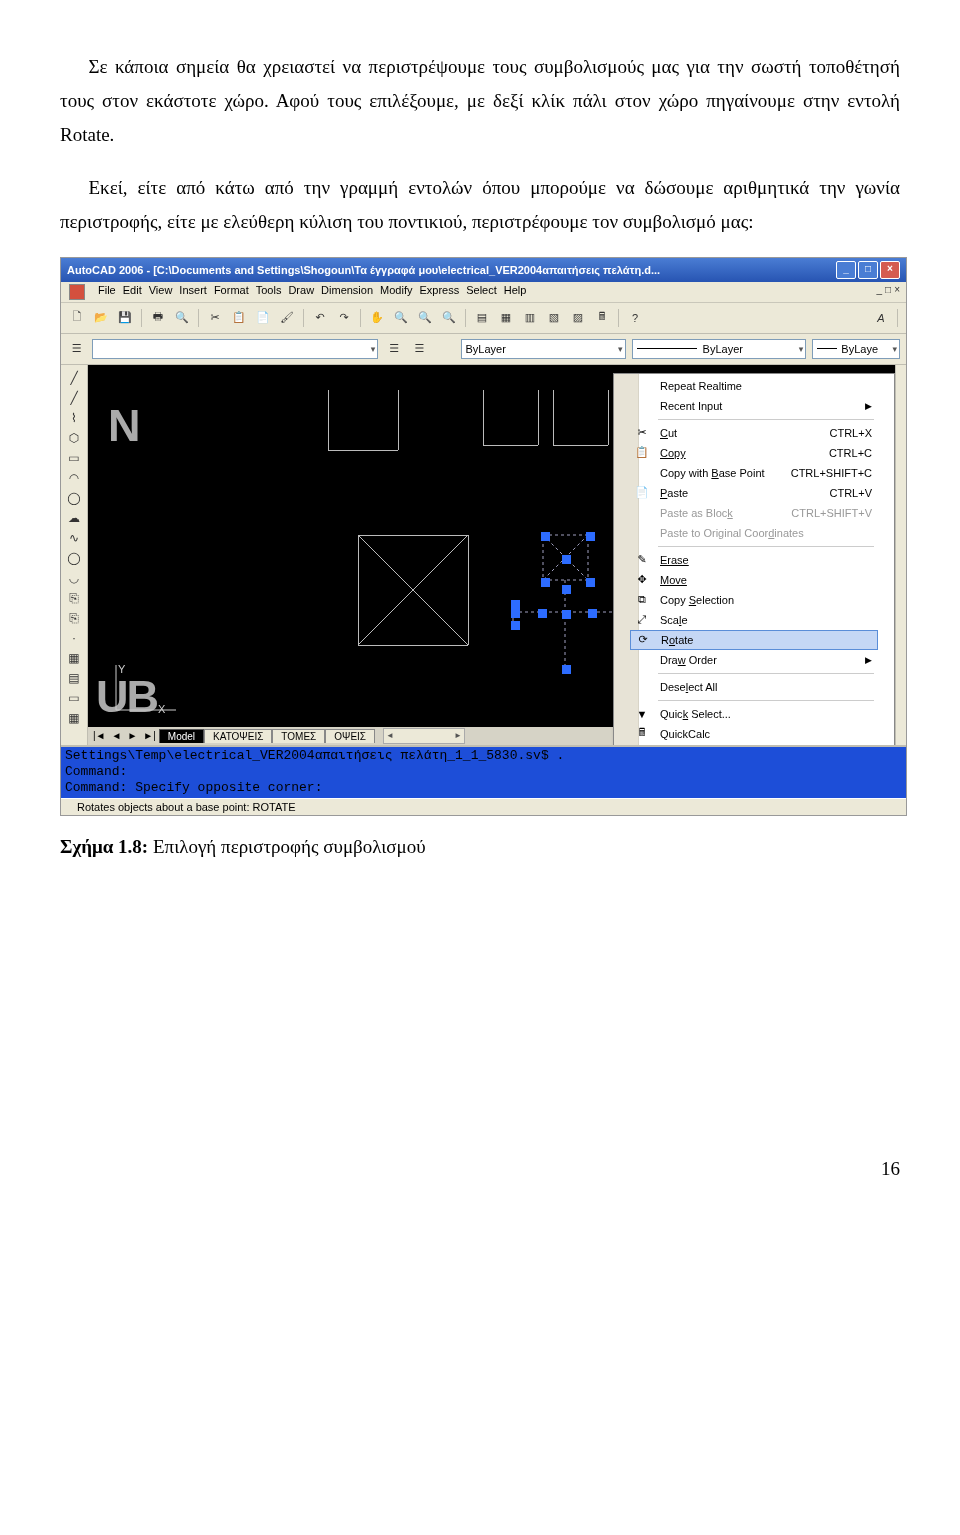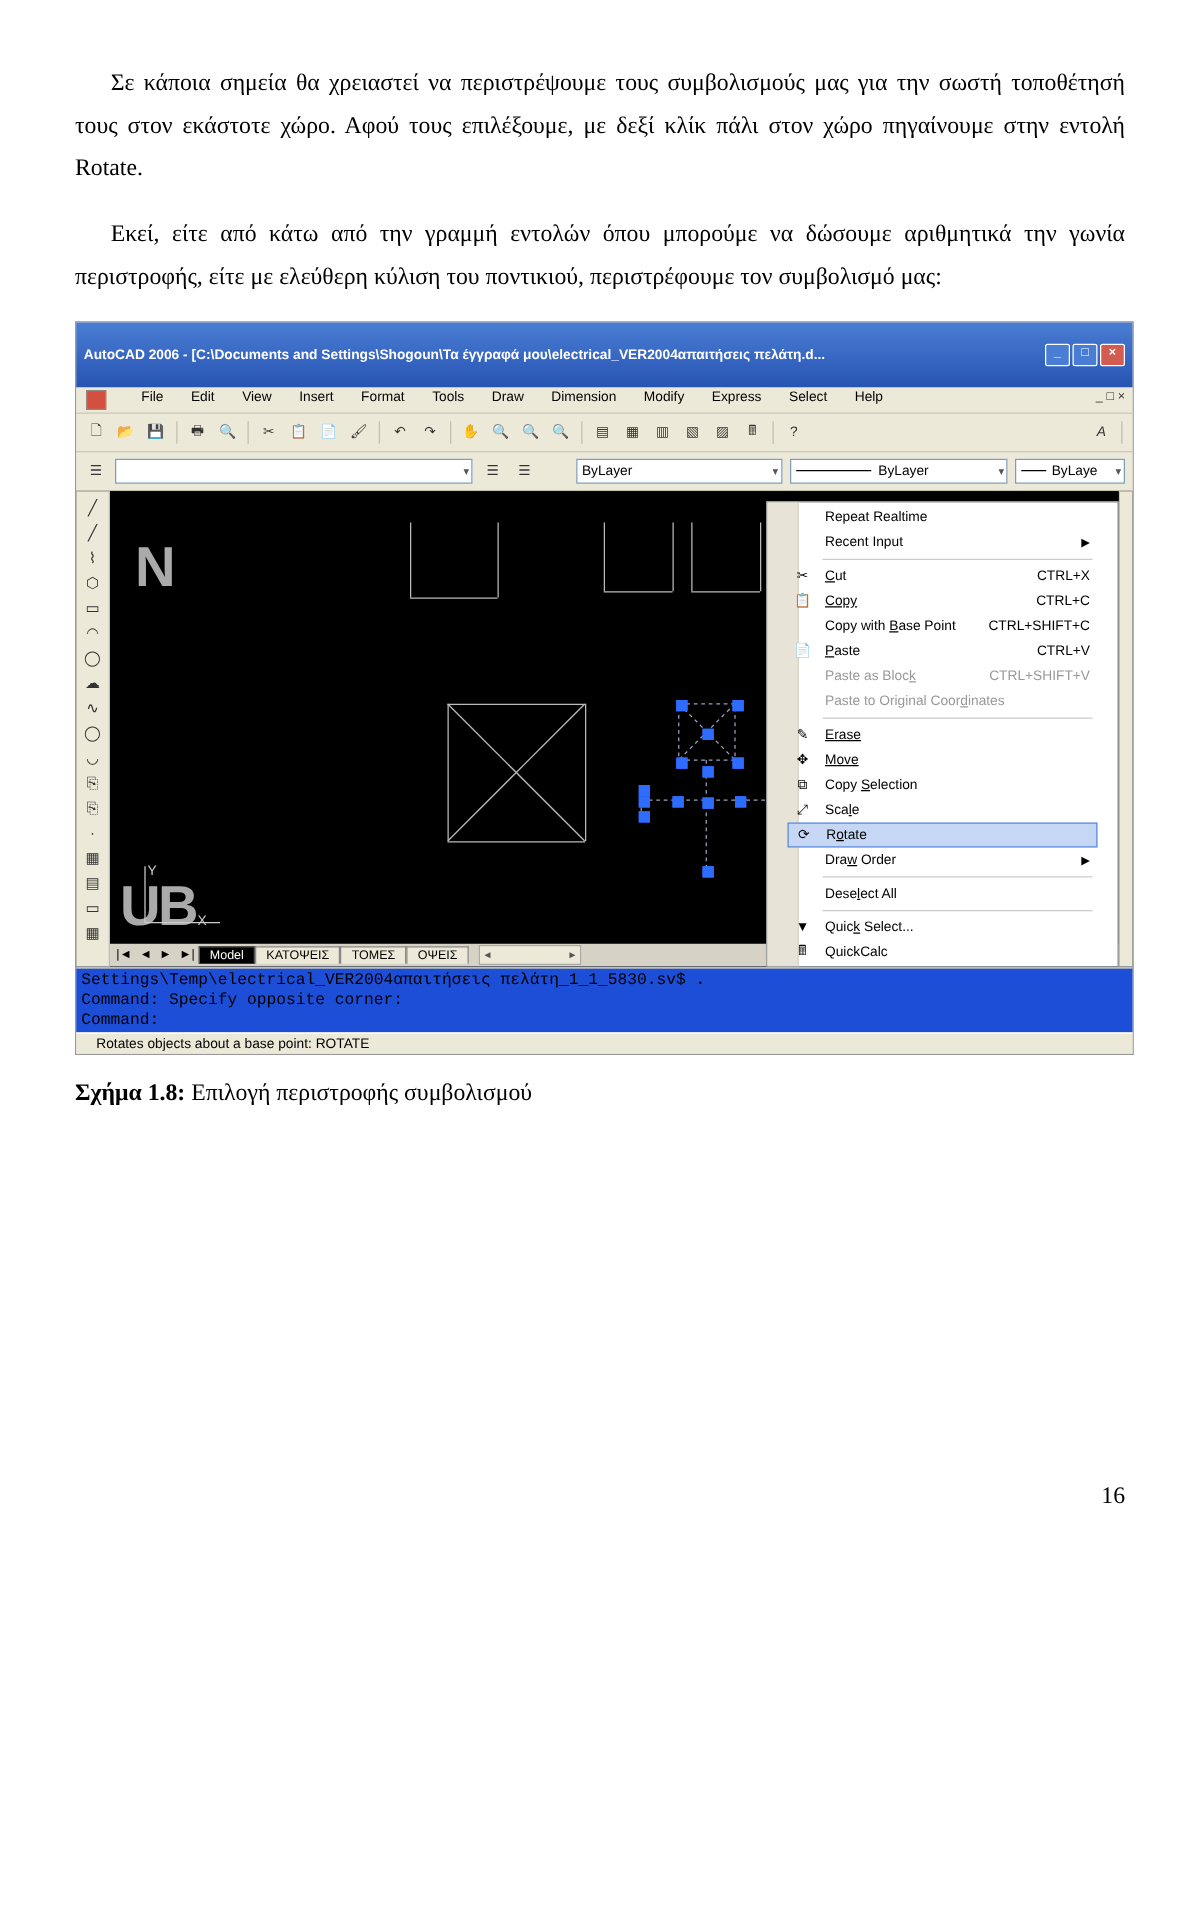--- a/index.html
+++ b/index.html
@@ -27,21 +27,21 @@
     font-family: Tahoma, Arial, sans-serif;
     font-size: 11px;
     background: #ece9d8;
     position: relative;
   }
   .titlebar {
     background: linear-gradient(#4a7dd4, #2754b2);
     color: #fff;
     font-weight: bold;
     font-size: 11px;
-    padding: 17px 6px;
+    padding: 3px 6px;
     display: flex;
     justify-content: space-between;
     align-items: center;
   }
   .winbtns {
     display: flex;
     gap: 2px;
   }
   .winbtn {
     width: 18px;
@@ -50,21 +50,21 @@
     border: 1px solid #fff;
     border-radius: 2px;
     font-size: 10px;
     text-align: center;
     line-height: 14px;
   }
   .winbtn.min, .winbtn.max { background: #4a7dd4; }
   .menubar {
     background: #ece9d8;
     display: flex;
-    gap: 22px;
+    gap: 7px;
     padding: 2px 8px;
     font-size: 11px;
     border-bottom: 1px solid #c9c7ba;
     position: relative;
   }
   .menubar .icon-sq {
     width: 14px;
     height: 14px;
     background: #d4503e;
     border: 1px solid #888;
@@ -620,22 +620,22 @@
 
           </div>
         </div>
       </div>
 
       <div class="right-tools"></div>
     </div>
 
     <div class="cmdwin">
       <div>Settings\Temp\electrical_VER2004απαιτήσεις πελάτη_1_1_5830.sv$ .</div>
+      <div>Command:</div>
       <div>Command: Specify opposite corner:</div>
-      <div>Command:</div>
     </div>
 
     <div class="statusbar">
       <span>Rotates objects about a base point:  ROTATE</span>
     </div>
 
   </div>
 </div>
 
 <p class="caption">

